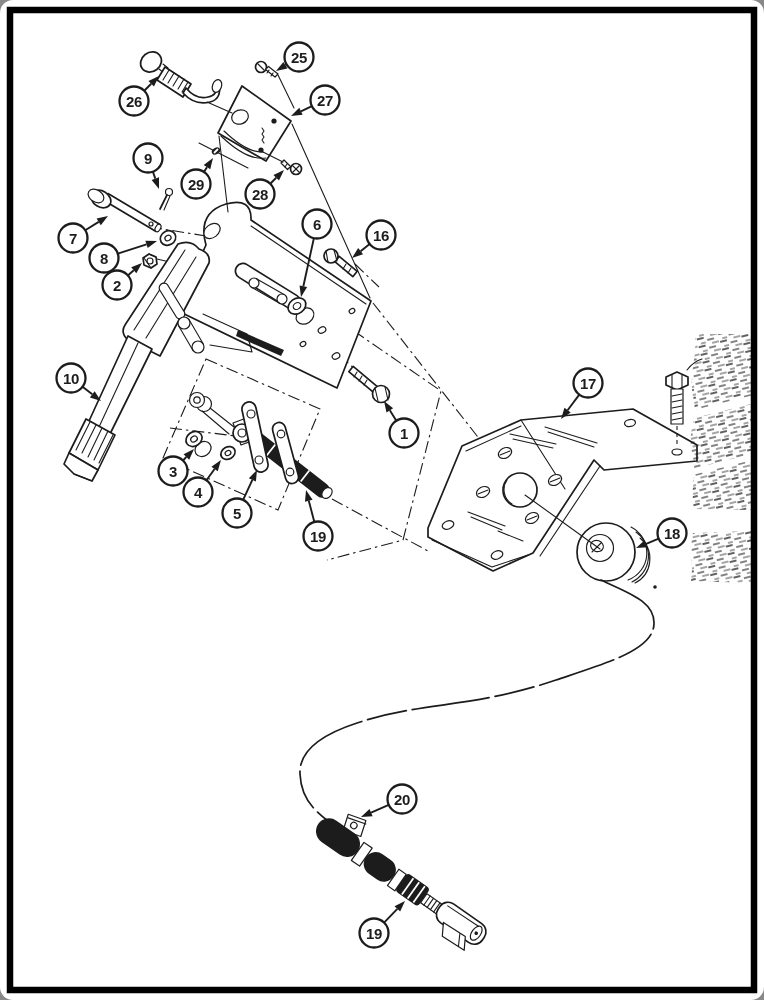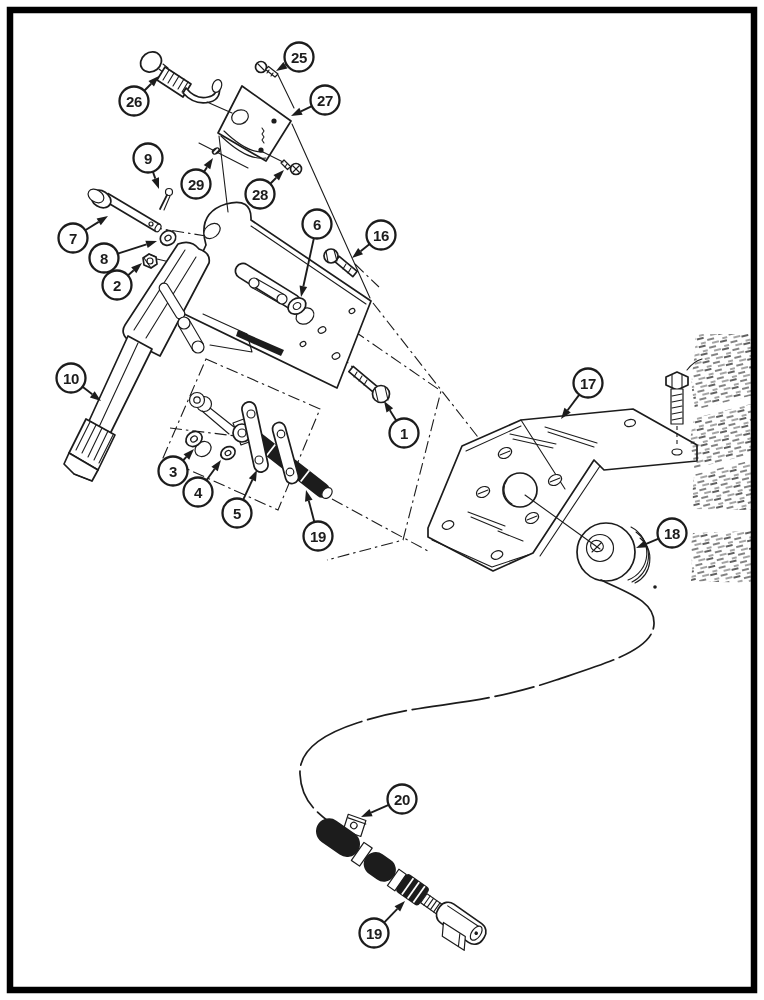--- a/index.html
+++ b/index.html
@@ -1,20 +1,21 @@
 <!DOCTYPE html>
 <html style="--ink: #1c1c1c; --paper: #ffffff;"><head>
 <meta charset="utf-8">
 <style>
   :root{ --ink:#1c1c1c; --paper:#ffffff; }
   html,body{margin:0;padding:0;background:#888;}
   #page{
     width:764px;height:1000px;background:var(--paper);
     position:relative;margin:0 auto;overflow:hidden;
     font-family:"Liberation Sans", sans-serif;
+    border-radius:13px;
   }
   svg{display:block}
   .ln{fill:none;stroke:var(--ink);stroke-width:1.7;stroke-linecap:round;stroke-linejoin:round;}
   .lt{fill:none;stroke:var(--ink);stroke-width:1.1;stroke-linecap:round;stroke-linejoin:round;}
   .fw{fill:var(--paper);stroke:var(--ink);stroke-width:1.7;stroke-linejoin:round;}
   .fwt{fill:var(--paper);stroke:var(--ink);stroke-width:1.2;stroke-linejoin:round;}
   .blk{fill:var(--ink);stroke:none;}
   .dd{fill:none;stroke:var(--ink);stroke-width:1.1;stroke-dasharray:12 4 2.5 4;}
   .ds{fill:none;stroke:var(--ink);stroke-width:1.1;stroke-dasharray:4 3;}
   .ws{stroke:var(--paper);stroke-width:1.8;fill:none;}

